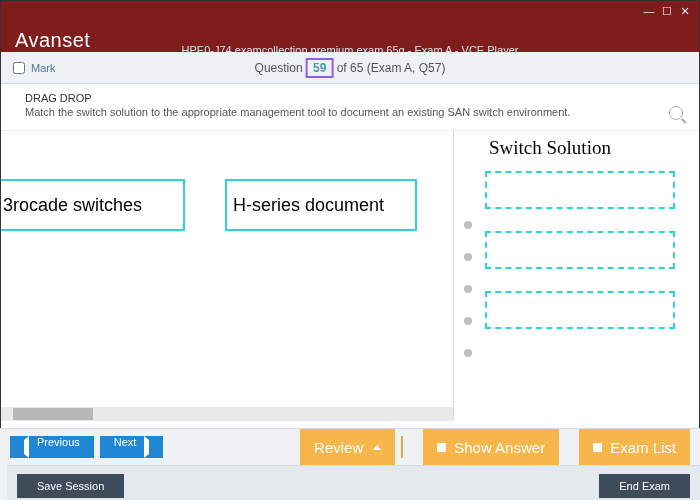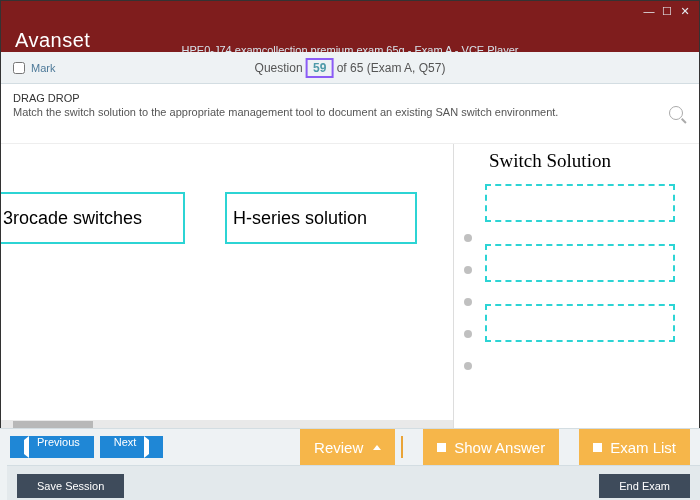--- a/index.html
+++ b/index.html
@@ -8,21 +8,21 @@
   .logo { font-size: 20px; font-weight: 300; letter-spacing: 0.5px; margin-left: 14px; }
   .title-text { position: absolute; left: 50%; transform: translateX(-50%); font-size: 11px; color: #d8e4ec; top: 43px; }
   .winctrl { position: absolute; right: 6px; top: 4px; display: flex; gap: 2px; font-size: 11px; }
   .winctrl span { width: 16px; text-align: center; cursor: pointer; color: #e7eef3; }
   .qbar { height: 32px; background: #eef2f4; border-bottom: 1px solid #d3dde2; display: flex; align-items: center; position: relative; }
   .mark-wrap { margin-left: 12px; display: flex; align-items: center; gap: 6px; }
   .mark-wrap input { width: 12px; height: 12px; }
   .mark-wrap label { font-size: 11px; color: #4e7a99; }
   .qnum { position: absolute; left: 50%; transform: translateX(-50%); font-size: 12px; color: #555; }
   .qnum .boxnum { display: inline-block; border: 2px solid #8b5cf6; padding: 1px 5px; color: #4e9aa9; font-weight: bold; }
-  .instr { padding: 8px 12px 4px; font-size: 11px; color: #555; position: relative; height: 60px; border-bottom: 1px solid #eee; }
+  .instr { padding: 8px 24px 4px; font-size: 11px; color: #555; position: relative; height: 47px; border-bottom: 1px solid #eee; }
   .instr-title { font-size: 11px; color: #333; }
   .tool-btn { width: 22px; height: 22px; border: 1px solid #c8c8c8; background: #fff; display: flex; align-items: center; justify-content: center; font-size: 14px; color: #555; cursor: pointer; }
   .zoomcol { position: absolute; right: 14px; top: 146px; display: flex; flex-direction: column; gap: 4px; }
   .content { position: relative; height: 290px; background: #fff; overflow: hidden; }
   .heading-right { position: absolute; left: 488px; top: 6px; font-size: 19px; font-weight: normal; font-family: Georgia, serif; }
   .switch-box { position: absolute; border: 2px solid #2cd4d4; background: #fff; height: 52px; display: flex; align-items: center; padding-left: 6px; font-size: 18px; font-family: Arial; }
   .sw1 { left: -6px; top: 48px; width: 190px; }
   .sw2 { left: 224px; top: 48px; width: 192px; }
   .drop-zone { position: absolute; border: 2px dashed #2cd4d4; height: 38px; left: 484px; width: 190px; }
   .dz1 { top: 40px; } .dz2 { top: 100px; } .dz3 { top: 160px; }
@@ -85,21 +85,21 @@
 </div>
 
 <div class="content">
   <div class="vline"></div>
   <div class="heading-right">Switch Solution</div>
 
   <div class="switch-box sw1">
       <span>3rocade switches</span>
     </div>
   <div class="switch-box sw2">
-      <span>H-series solution</span>
+      <span>H-series document</span>
     </div>
 
   <div class="drop-zone dz1"></div>
   <div class="drop-zone dz2"></div>
   <div class="drop-zone dz3"></div>
 
   <div class="dots">
     <div class="dot"></div>
     <div class="dot"></div>
     <div class="dot"></div>

